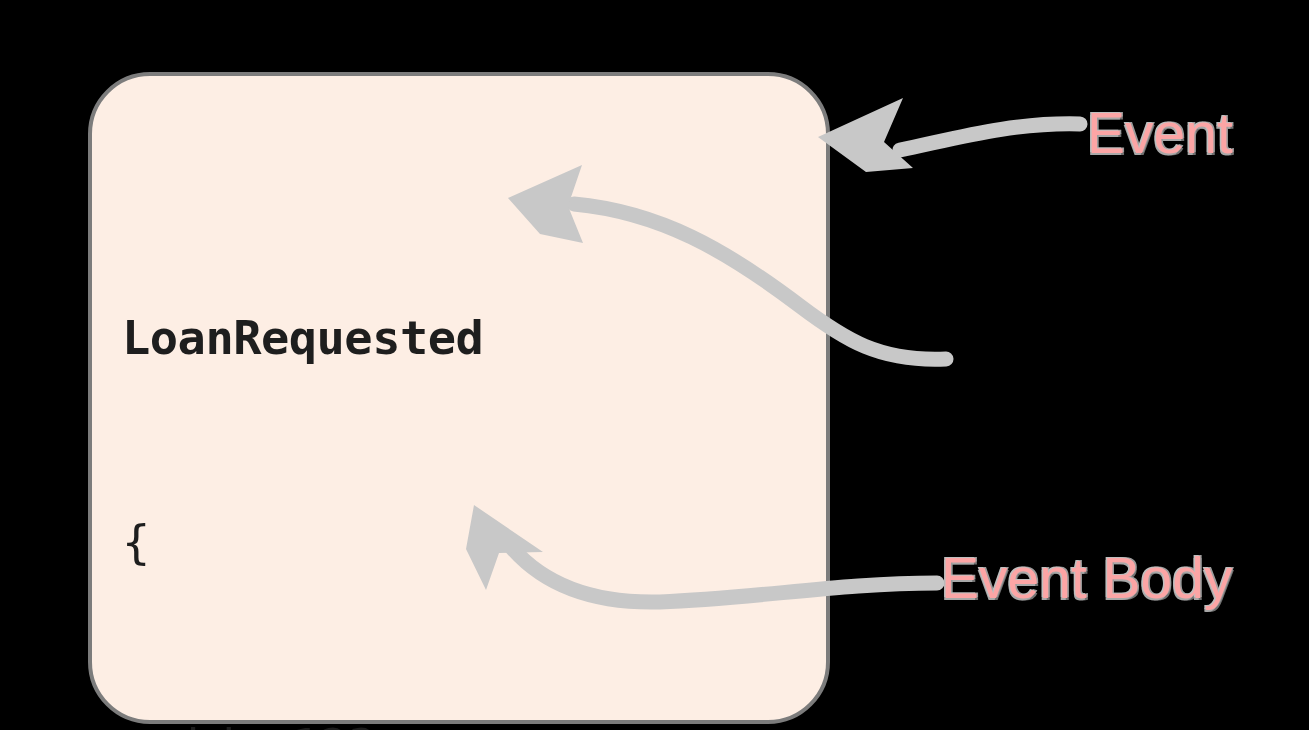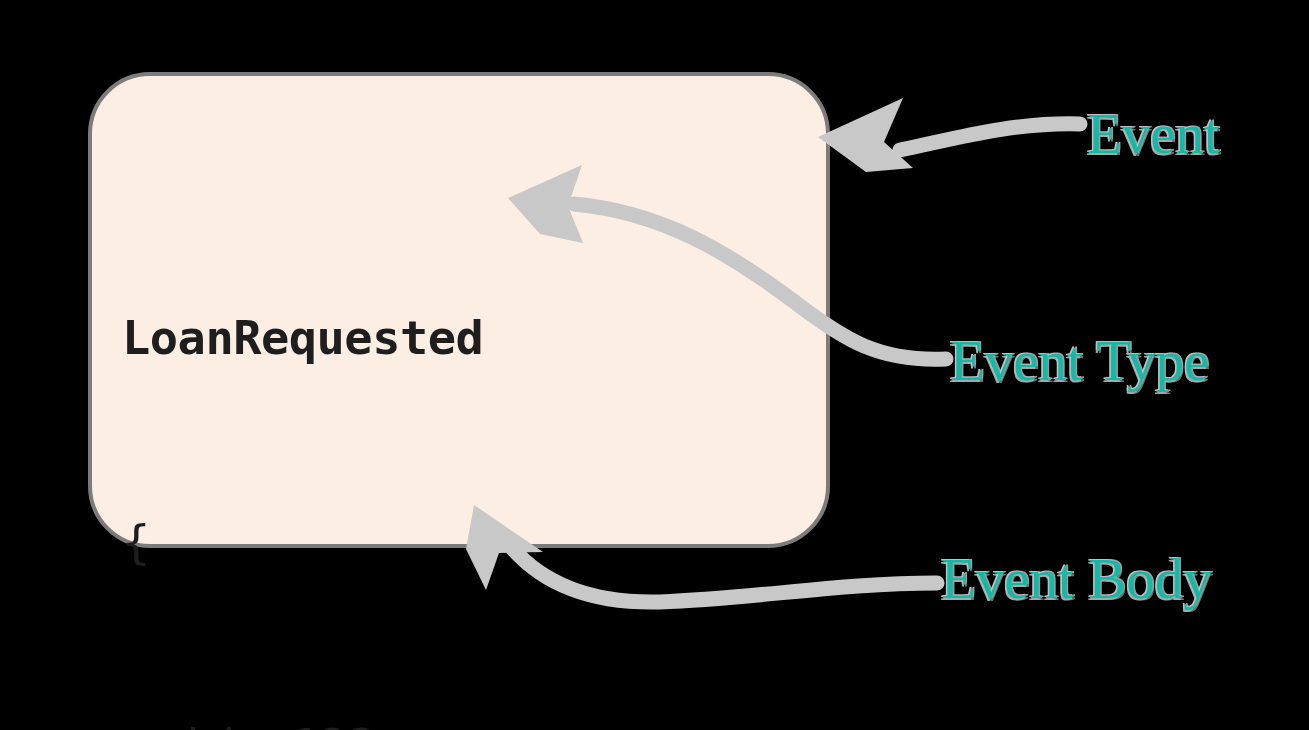--- a/index.html
+++ b/index.html
@@ -17,21 +17,21 @@
     height: 730px;
     background: #000000;
     overflow: hidden;
   }
   
   .event-card {
     position: absolute;
     left: 88px;
     top: 72px;
     width: 742px;
-    height: 476px;
+    height: 652px;
     box-sizing: border-box;
     background: #FDEEE4;
     border: 4px solid #7C7C7C;
     border-radius: 62px;
     z-index: 2;
   }
   .code-block {
     position: absolute;
     left: 30px;
     top: 92px;
@@ -58,24 +58,24 @@
     top: 0;
     width: 1309px;
     height: 730px;
     z-index: 4;
     pointer-events: none;
   }
   
   .callout-label {
     position: absolute;
     z-index: 5;
-    font-family: Liberation Serif, serif;
+    font-family: Liberation Sans, sans-serif;
     font-size: 57px;
     line-height: 1;
-    color: #14b8a6;
+    color: #fca5a5;
     white-space: nowrap;
     text-shadow:
       -1.5px -1.5px 0 #BFBFBF,
        1.5px -1.5px 0 #9C9C9C,
       -1.5px  1.5px 0 #A8A8A8,
        1.5px  1.5px 0 #707070;
   }
   #label-event      { left: 1087px; top: 105px; }
   #label-event-type { left: 950px;  top: 332px; }
   #label-event-body { left: 941px;  top: 550px; text-align: center; }
@@ -109,17 +109,16 @@
     </g>
 
     <g>
       <path d="M 937 583 C 840 583, 760 598, 660 602 C 586 604, 540 580, 512 548" fill="none" stroke="#C8C8C8" stroke-width="15" stroke-linecap="round"></path>
       <path d="M 474 505 L 543 552 L 499 553 L 486 590 L 466 549 Z" fill="#C8C8C8"></path>
     </g>
   </svg>
 
   <div class="callout-label" id="label-event">Event</div>
 
-  <div class="callout-label" id="label-event-type">Event Type</div>
 
   <div class="callout-label" id="label-event-body">Event Body</div>
 
 </div>
 
 </body></html>

